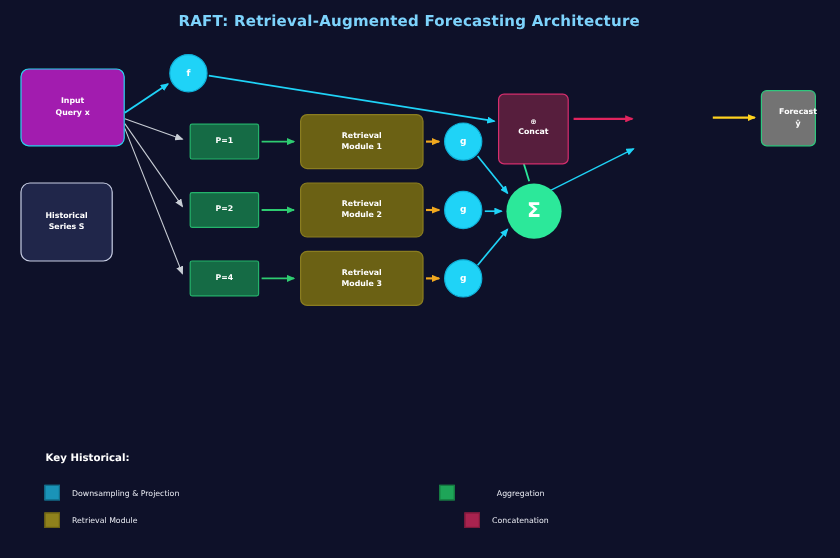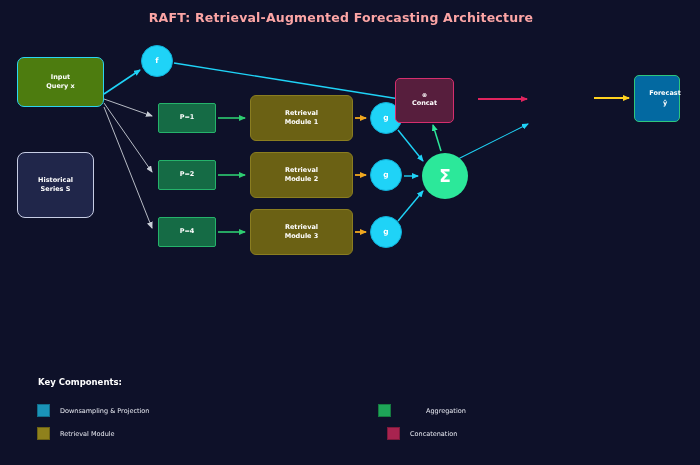--- a/index.html
+++ b/index.html
@@ -7,57 +7,57 @@
     width:700px; height:465px;
     background:#0e1129;
     font-family:"DejaVu Sans", sans-serif;
     overflow:hidden;
   }
   #stage { position:relative; width:700px; height:465px; background:#0e1129; }
 
   .title {
     position:absolute; left:0; top:10px; width:682px;
     text-align:center; font-size:12.5px; font-weight:bold;
-    color:#fca5a5; letter-spacing:0.2px;
+    color:#7dd3fc; letter-spacing:0.2px;
   }
 
   svg.edges { position:absolute; left:0; top:0; width:700px; height:465px; }
 
   .node {
     position:absolute; display:flex; align-items:center; justify-content:center;
     text-align:center; color:#ffffff; font-weight:bold;
     font-size:6.5px; line-height:1.45; white-space:pre-line;
     box-sizing:border-box;
   }
   .circle { border-radius:50%; }
 
-  #n-input    { left:17px;  top:57px;  width:87px;  height:50px; background:#4d7c0f; border:1.5px solid #2bd5f0; border-radius:7px; }
+  #n-input    { left:17px;  top:57px;  width:87px;  height:65px; background:#a21caf; border:1.5px solid #2bd5f0; border-radius:7px; }
   #n-hist     { left:17px;  top:152px; width:77px;  height:66px; background:#20264a; border:1.5px solid #c7cde4; border-radius:8px; }
   #n-f        { left:141px; top:45px;  width:32px;  height:32px; background:#1fd3f7; border:1.5px solid #0fb0d8; font-size:7.5px; }
   #n-p1, #n-p2, #n-p4 { left:158px; width:58px; height:30px; background:#156b45; border:1.5px solid #25b36b; border-radius:2px; }
   #n-p1 { top:103px; } #n-p2 { top:160px; } #n-p4 { top:217px; }
   #n-rm1, #n-rm2, #n-rm3 { left:250px; width:103px; height:46px; background:#6b6114; border:1.5px solid #8a7d20; border-radius:6px; }
   #n-rm1 { top:95px; } #n-rm2 { top:152px; } #n-rm3 { top:209px; }
   #n-g1, #n-g2, #n-g3 { left:370px; width:32px; height:32px; background:#1fd3f7; border:1.5px solid #0fb0d8; font-size:7.5px; }
   #n-g1 { top:102px; } #n-g2 { top:159px; } #n-g3 { top:216px; }
   #n-sigma    { left:422px; top:153px; width:46px; height:46px; background:#2ce89a; font-size:17px; }
-  #n-concat   { left:395px; top:78px;  width:59px;  height:45px; background:#571e3d; border:1.5px solid #d62e6e; border-radius:5px; flex-direction:column;text-align:right; }
+  #n-concat   { left:415px; top:78px;  width:59px;  height:59px; background:#571e3d; border:1.5px solid #d62e6e; border-radius:5px; flex-direction:column;text-align:right; }
   #n-concat .sym { font-size:6px; line-height:1.1; }
   #n-lp       { left:532px; top:76px;  width:60px;  height:45px; background:#6b6114; border:1.5px solid #8a7d20; border-radius:5px; }
-  #n-forecast { left:634px; top:75px;  width:46px;  height:47px; background:#0369a1; border:1.5px solid #2fc77d; border-radius:5px;padding-left:16px; }
+  #n-forecast { left:634px; top:75px;  width:46px;  height:47px; background:#737373; border:1.5px solid #2fc77d; border-radius:5px;padding-left:16px; }
 
   .legend-heading {
     position:absolute; left:38px; top:377px;
     color:#ffffff; font-weight:bold; font-size:8.5px;
   }
   .legend-item { position:absolute; display:flex; align-items:center; gap:10px; }
   .legend-item .label { color:#e8eaf2; font-size:6.5px; }
   .swatch { width:13px; height:13px; box-sizing:border-box; }
   #li-1 { left:37px;  top:404px; } #li-2 { left:37px;  top:427px; }
-  #li-3 { left:378px; top:404px;gap:35px; } #li-4 { left:387px; top:427px; }
+  #li-3 { left:366px; top:404px;gap:35px; } #li-4 { left:387px; top:427px; }
   .sw-teal    { background:#1a93b8; border:1px solid #116d8a; }
   .sw-olive   { background:#8f811c; border:1px solid #6b6114; }
   .sw-green   { background:#1ea558; border:1px solid #157a40; }
   .sw-crimson { background:#a8234f; border:1px solid #7c1a3b; }
 </style>
 </head>
 <body>
 
 <div id="stage">
 
@@ -138,21 +138,21 @@
   <div class="node circle" id="n-sigma">Σ</div>
 
   <div class="node" id="n-concat">
     <span class="sym">⊕</span>
     <span>Concat</span>
   </div>
 
   <div class="node" id="n-forecast">Forecast
 ŷ</div>
 
-  <div class="legend-heading">Key Components:</div>
+  <div class="legend-heading">Key Historical:</div>
 
   <div class="legend-item" id="li-1">
     <span class="swatch sw-teal"></span>
     <span class="label">Downsampling &amp; Projection</span>
   </div>
   <div class="legend-item" id="li-2">
     <span class="swatch sw-olive"></span>
     <span class="label">Retrieval Module</span>
   </div>
   <div class="legend-item" id="li-3">

